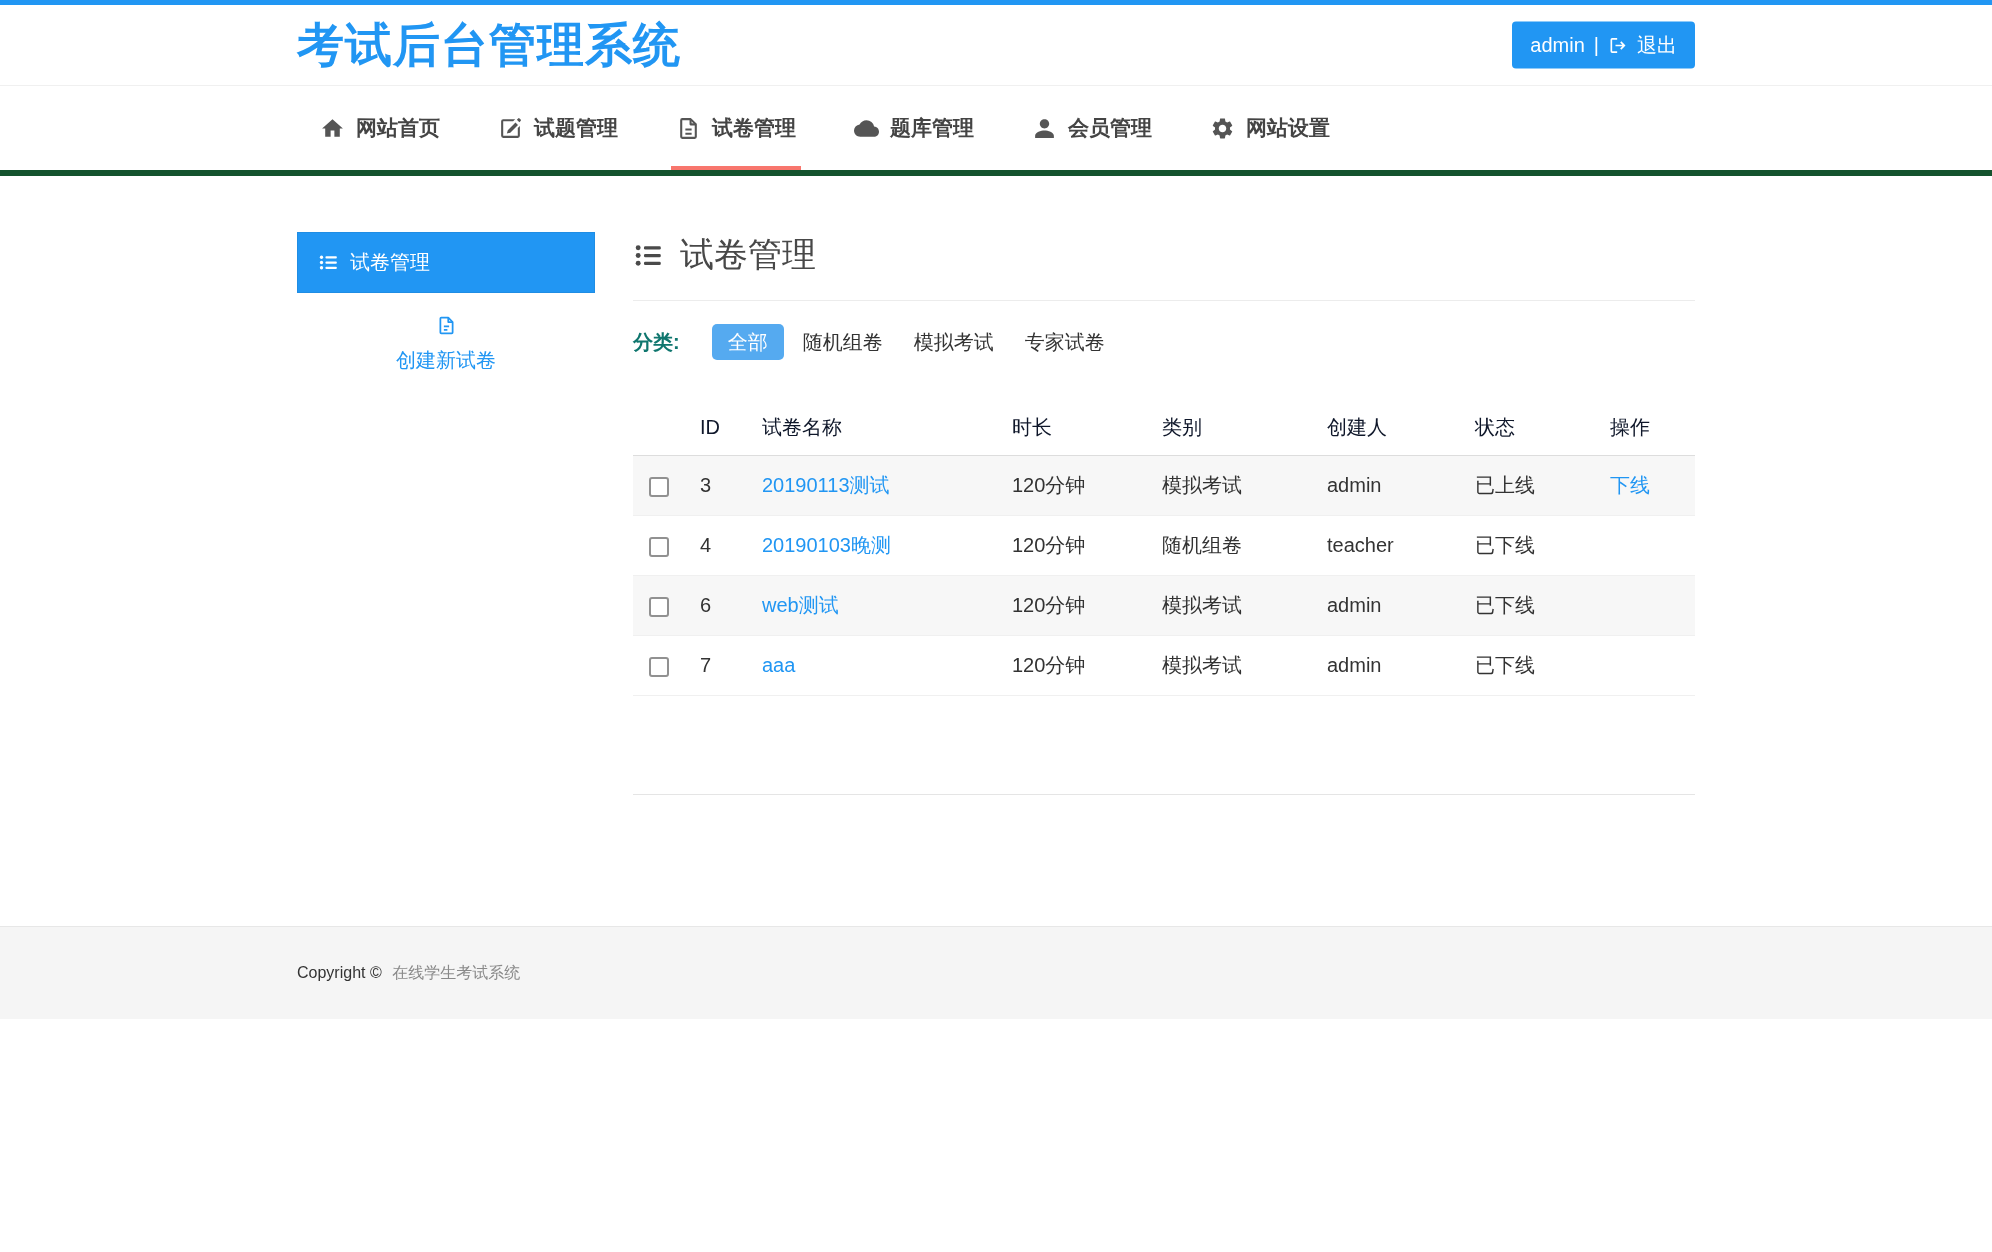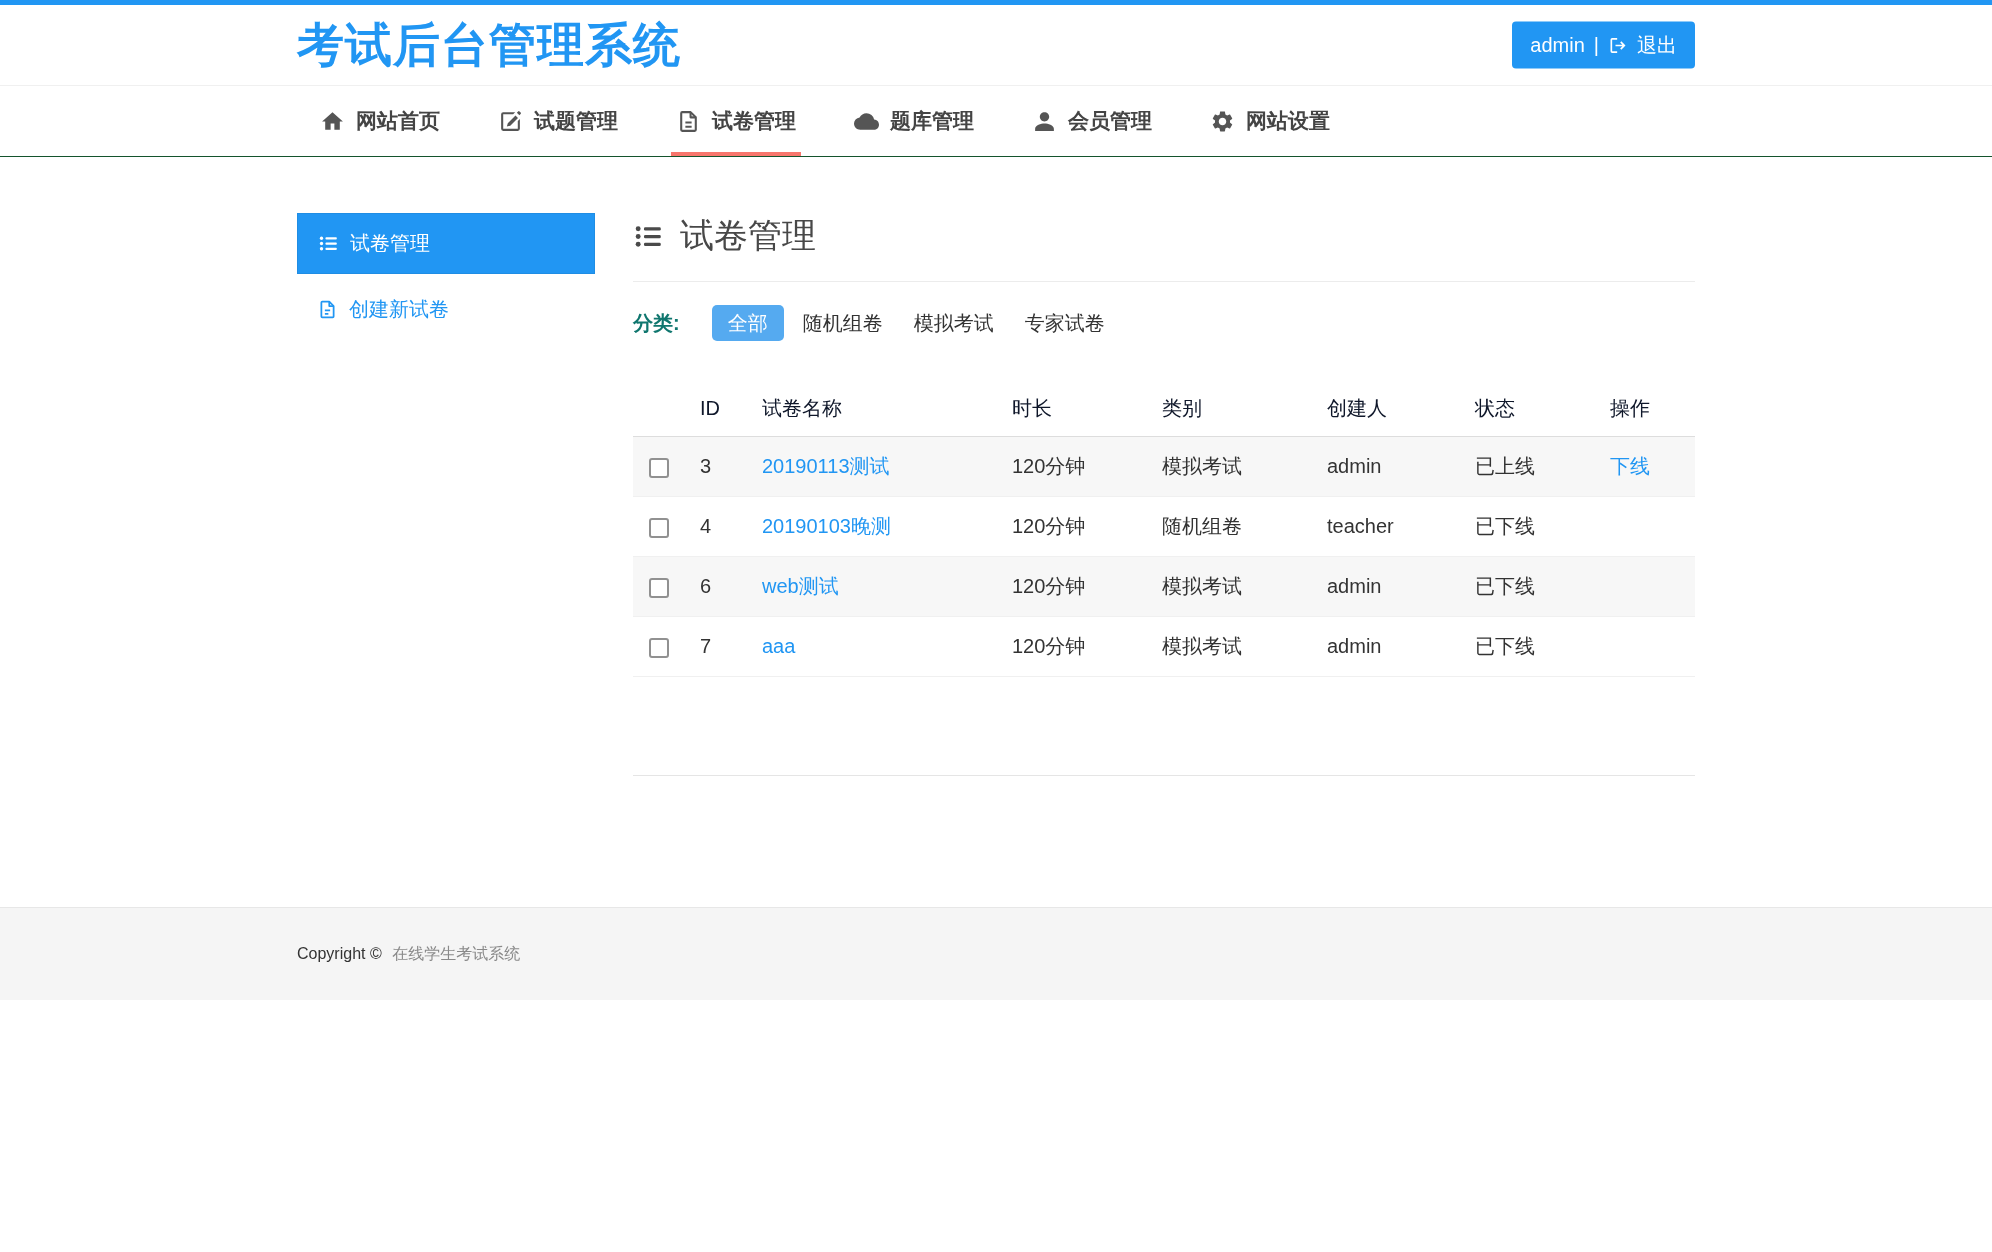--- a/index.html
+++ b/index.html
@@ -17,34 +17,34 @@
   
   header{height:80px;background:#fff;}
   .header-inner{display:flex;align-items:center;height:100%;position:relative;}
   .site-title{font-size:47px;font-weight:700;color:var(--accent);margin:0;letter-spacing:1px;}
   .admin-btn{position:absolute;right:0;top:50%;transform:translateY(-50%);
     background:var(--accent);color:#fff;border:none;border-radius:4px;
     font-size:20px;padding:10px 18px;display:flex;align-items:center;gap:9px;
     cursor:pointer;font-family:inherit;}
   .admin-btn .icon svg{width:20px;height:20px;display:block;}
   
-  nav{height:72px;background:#fff;border-top:1px solid #f0f0f0;border-bottom:1px solid #14532d;}
+  nav{height:91px;background:#fff;border-top:1px solid #f0f0f0;border-bottom:6px solid #14532d;}
   .nav-inner{display:flex;gap:48px;height:100%;padding-left:18px;}
   .nav-item{display:flex;align-items:center;gap:11px;font-size:21px;font-weight:700;
     color:#444;cursor:pointer;border-bottom:4px solid transparent;padding:4px 5px 0 5px;}
   .nav-item .icon{color:#555;}
   .nav-item .icon svg{width:25px;height:25px;display:block;}
   .nav-item.active{border-bottom-color:var(--underline);}
   
   .main{display:flex;align-items:flex-start;padding-top:56px;min-height:750px;}
   .sidebar{width:298px;flex:none;}
   .sidebar-item{display:flex;align-items:center;gap:11px;font-size:20px;cursor:pointer;}
   .sidebar-item.active{background:var(--accent);color:#fff;height:61px;padding:0 20px;
     border:1px solid rgba(0,0,0,.06);}
-  .sidebar-item.plain{color:var(--accent);padding:15px 20px;margin-top:7px;}
+  .sidebar-item.plain{color:var(--accent);padding:15px 20px;margin-top:7px;flex-direction:column;}
   .sidebar-item .icon svg{width:21px;height:21px;display:block;}
   .content{flex:1;margin-left:38px;}
   .page-title{display:flex;align-items:center;gap:16px;font-size:34px;font-weight:400;
     color:#484848;margin:0;}
   .title-icon{color:#4a4a4a;}
   .title-icon svg{width:31px;height:31px;display:block;}
   .divider{border-bottom:1px solid #ececec;margin-top:22px;}
   
   .filter-row{margin-top:28px;display:flex;align-items:center;font-size:20px;}
   .filter-label{font-weight:700;color:#0f766e;margin-right:32px;}

